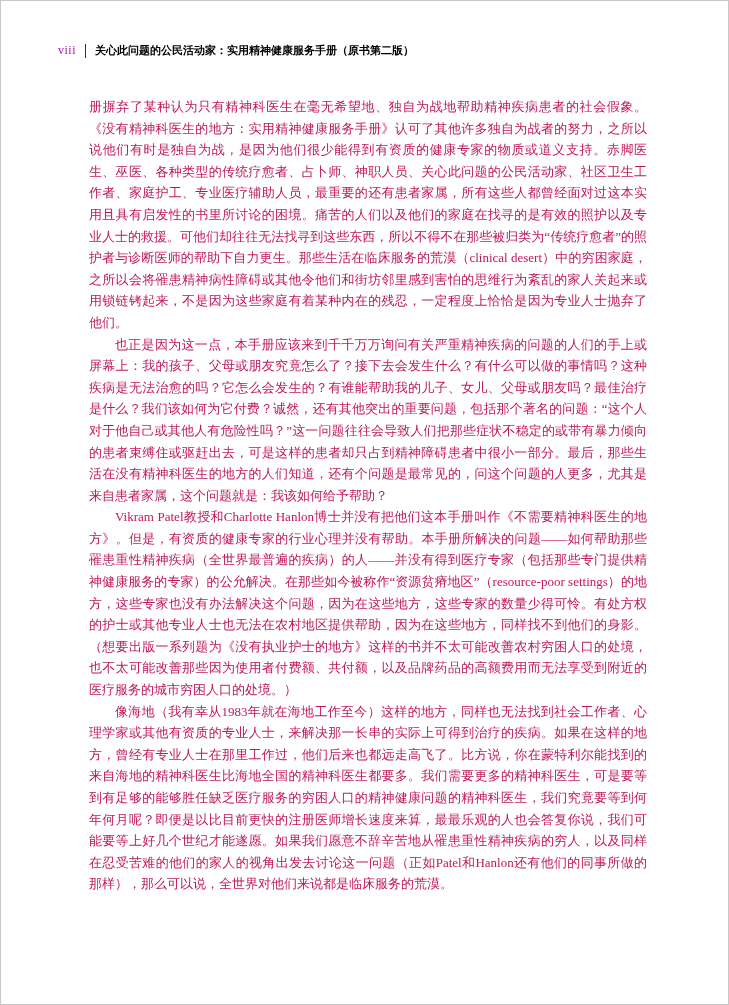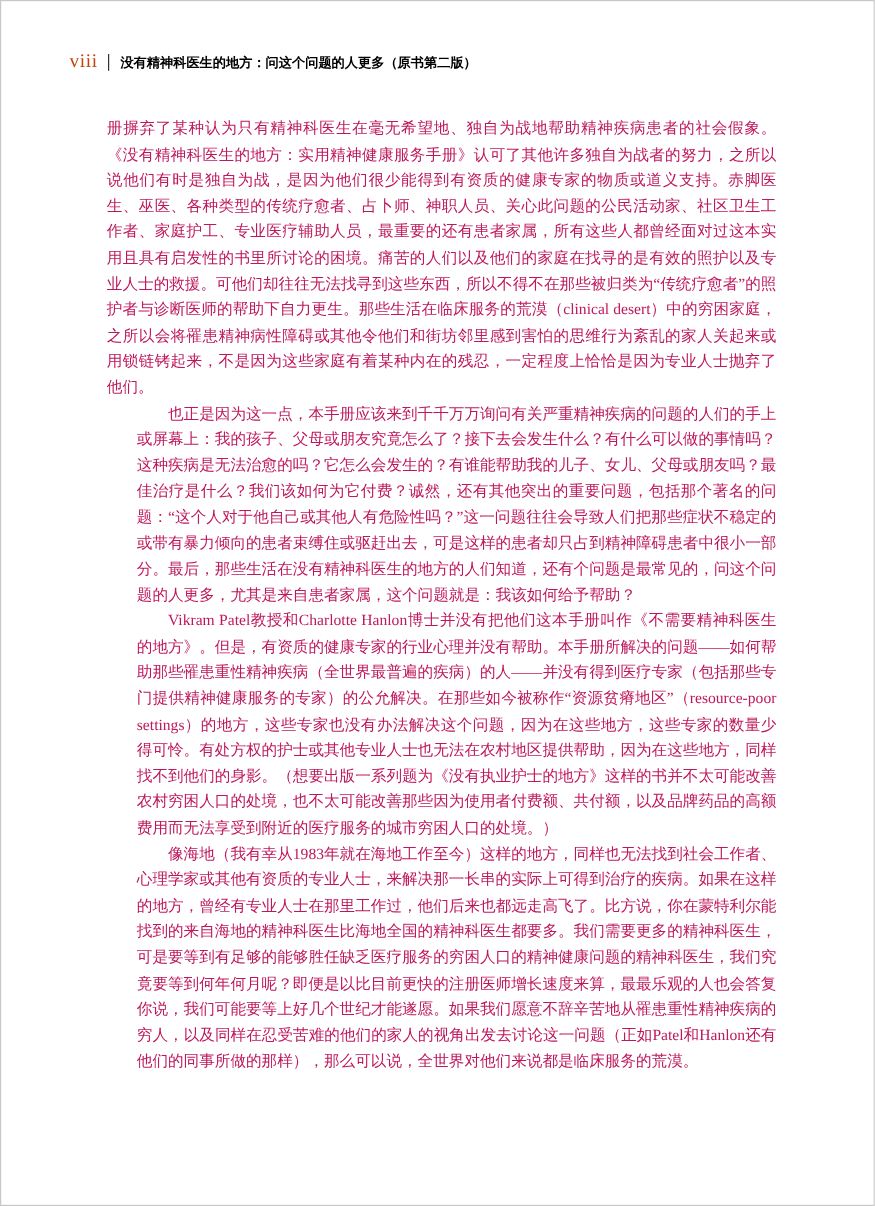--- a/index.html
+++ b/index.html
@@ -21,23 +21,23 @@
   .header {
     position: absolute;
     top: 42px;
     left: 57px;
     right: 60px;
     display: flex;
     align-items: center;
     gap: 9px;
   }
   .page-num {
-    font-size: 16px;
+    font-size: 12px;
     letter-spacing: 0.5px;
-    color: #c2410c;
+    color: #a21caf;
     font-family: "Liberation Serif", serif;
   }
   .header-divider {
     width: 1px;
     height: 14px;
     background: #333;
     flex: 0 0 auto;
   }
   .running-title {
     font-size: 11px;
@@ -56,32 +56,31 @@
     margin: 0;
     font-size: 13px;
     line-height: 21.6px;
     text-align: justify;
     text-justify: inter-ideograph;
     color: #be185d;
     word-break: break-all;
   }
   .content p.indent {
     text-indent: 2em;
-    margin-left: 25px;
   }
 </style>
 </head>
 <body>
 
 <div class="page">
 
   <header class="header">
     <span class="page-num">viii</span>
     <span class="header-divider"></span>
-    <span class="running-title">没有精神科医生的地方：问这个问题的人更多（原书第二版）</span>
+    <span class="running-title">关心此问题的公民活动家：实用精神健康服务手册（原书第二版）</span>
   </header>
 
   <main class="content">
     <p>册摒弃了某种认为只有精神科医生在毫无希望地、独自为战地帮助精神疾病患者的社会假象。《没有精神科医生的地方：实用精神健康服务手册》认可了其他许多独自为战者的努力，之所以说他们有时是独自为战，是因为他们很少能得到有资质的健康专家的物质或道义支持。赤脚医生、巫医、各种类型的传统疗愈者、占卜师、神职人员、关心此问题的公民活动家、社区卫生工作者、家庭护工、专业医疗辅助人员，最重要的还有患者家属，所有这些人都曾经面对过这本实用且具有启发性的书里所讨论的困境。痛苦的人们以及他们的家庭在找寻的是有效的照护以及专业人士的救援。可他们却往往无法找寻到这些东西，所以不得不在那些被归类为“传统疗愈者”的照护者与诊断医师的帮助下自力更生。那些生活在临床服务的荒漠（clinical desert）中的穷困家庭，之所以会将罹患精神病性障碍或其他令他们和街坊邻里感到害怕的思维行为紊乱的家人关起来或用锁链铐起来，不是因为这些家庭有着某种内在的残忍，一定程度上恰恰是因为专业人士抛弃了他们。</p>
     <p class="indent">也正是因为这一点，本手册应该来到千千万万询问有关严重精神疾病的问题的人们的手上或屏幕上：我的孩子、父母或朋友究竟怎么了？接下去会发生什么？有什么可以做的事情吗？这种疾病是无法治愈的吗？它怎么会发生的？有谁能帮助我的儿子、女儿、父母或朋友吗？最佳治疗是什么？我们该如何为它付费？诚然，还有其他突出的重要问题，包括那个著名的问题：“这个人对于他自己或其他人有危险性吗？”这一问题往往会导致人们把那些症状不稳定的或带有暴力倾向的患者束缚住或驱赶出去，可是这样的患者却只占到精神障碍患者中很小一部分。最后，那些生活在没有精神科医生的地方的人们知道，还有个问题是最常见的，问这个问题的人更多，尤其是来自患者家属，这个问题就是：我该如何给予帮助？</p>
     <p class="indent">Vikram Patel教授和Charlotte Hanlon博士并没有把他们这本手册叫作《不需要精神科医生的地方》。但是，有资质的健康专家的行业心理并没有帮助。本手册所解决的问题——如何帮助那些罹患重性精神疾病（全世界最普遍的疾病）的人——并没有得到医疗专家（包括那些专门提供精神健康服务的专家）的公允解决。在那些如今被称作“资源贫瘠地区”（resource-poor settings）的地方，这些专家也没有办法解决这个问题，因为在这些地方，这些专家的数量少得可怜。有处方权的护士或其他专业人士也无法在农村地区提供帮助，因为在这些地方，同样找不到他们的身影。（想要出版一系列题为《没有执业护士的地方》这样的书并不太可能改善农村穷困人口的处境，也不太可能改善那些因为使用者付费额、共付额，以及品牌药品的高额费用而无法享受到附近的医疗服务的城市穷困人口的处境。）</p>
     <p class="indent">像海地（我有幸从1983年就在海地工作至今）这样的地方，同样也无法找到社会工作者、心理学家或其他有资质的专业人士，来解决那一长串的实际上可得到治疗的疾病。如果在这样的地方，曾经有专业人士在那里工作过，他们后来也都远走高飞了。比方说，你在蒙特利尔能找到的来自海地的精神科医生比海地全国的精神科医生都要多。我们需要更多的精神科医生，可是要等到有足够的能够胜任缺乏医疗服务的穷困人口的精神健康问题的精神科医生，我们究竟要等到何年何月呢？即便是以比目前更快的注册医师增长速度来算，最最乐观的人也会答复你说，我们可能要等上好几个世纪才能遂愿。如果我们愿意不辞辛苦地从罹患重性精神疾病的穷人，以及同样在忍受苦难的他们的家人的视角出发去讨论这一问题（正如Patel和Hanlon还有他们的同事所做的那样），那么可以说，全世界对他们来说都是临床服务的荒漠。</p>
   </main>
 
 </div>

